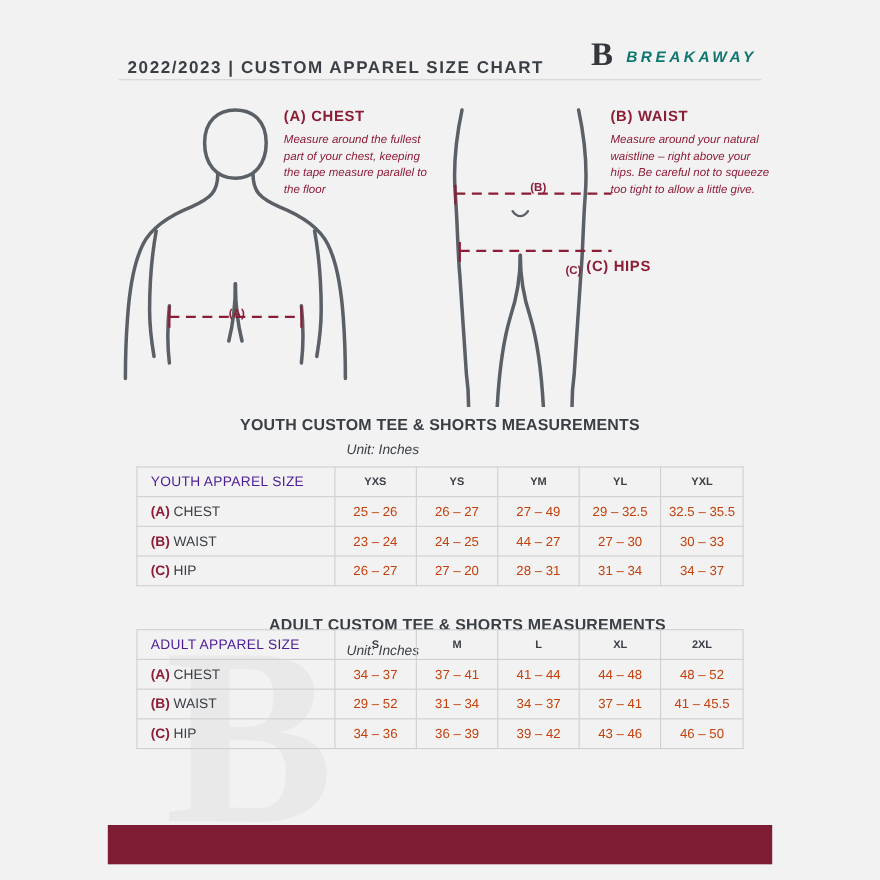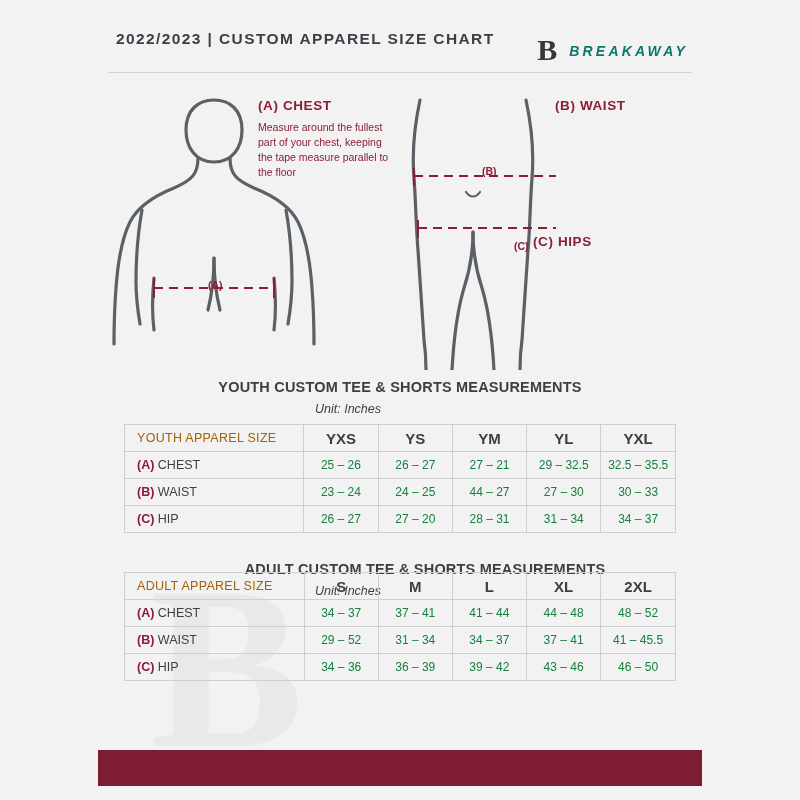--- a/index.html
+++ b/index.html
@@ -48,21 +48,21 @@
   .header {
     position: absolute;
     left: 0;
     top: 12px;
     width: 800px;
     height: 48px;
   }
   .header-title {
     position: absolute;
     left: 116px;
-    top: 4px;
+    top: 27px;
     font-size: 15.5px;
     font-weight: bold;
     letter-spacing: 1.4px;
     color: #3a3f45;
   }
   .brand-wrap {
     position: absolute;
     right: 112px;
     top: 10px;
     display: flex;
@@ -111,20 +111,21 @@
   }
   .note-title {
     font-size: 13.5px;
     font-weight: bold;
     letter-spacing: 0.6px;
     margin-bottom: 7px;
     color: #8c1d36;
   }
   .note-body {
     font-size: 10.5px;
+    font-style: italic;
     line-height: 15px;
     color: #8c1d36;
   }
   .note-chest { left: 150px; top: 16px; width: 140px; }
   .note-waist { left: 447px; top: 16px; width: 146px; }
   .note-hips  { left: 425px; top: 152px; width: 146px; }
 
   .diag-label {
     position: absolute;
     font-size: 10.5px;
@@ -159,47 +160,47 @@
     font-size: 12px;
     color: #3a3f45;
   }
   table.sizes td, table.sizes th {
     border: 1px solid #cfcfcf;
     height: 26px;
     padding: 0;
     font-weight: normal;
   }
   table.sizes th.col-head {
-    font-size: 15px;
+    font-size: 10px;
     font-weight: bold;
     text-align: center;
     color: #3a3f45;
   }
   table.sizes th.row-label-head {
     text-align: left;
     padding-left: 12px;
     font-size: 12.5px;
     font-weight: normal;
     letter-spacing: 0.3px;
-    color: #a16207;
+    color: #4c1d95;
   }
   table.sizes td.row-label {
     text-align: left;
     padding-left: 12px;
     font-size: 12.5px;
     color: #3a3f45;
   }
   table.sizes td.row-label .tag {
     color: #8c1d36;
     font-weight: bold;
   }
   table.sizes td.val {
     text-align: center;
     font-size: 12px;
-    color: #15803d;
+    color: #c2410c;
   }
   .c-label { width: 172px; }
   .c-val { width: 76px; }
 
   .footer-bar {
     position: absolute;
     left: 98px;
     top: 736px;
     width: 604px;
     height: 36px;
@@ -286,20 +287,21 @@
       <div class="diag-label" style="left:100px; top:197px;">(A)</div>
       <div class="diag-label" style="left:374px; top:83px;">(B)</div>
       <div class="diag-label" style="left:406px; top:158px;">(C)</div>
 
       <div class="note note-chest">
         <div class="note-title">(A) CHEST</div>
         <div class="note-body">Measure around the fullest part of your chest, keeping the tape measure parallel to the floor</div>
       </div>
       <div class="note note-waist">
         <div class="note-title">(B) WAIST</div>
+        <div class="note-body">Measure around your natural waistline – right above your hips. Be careful not to squeeze too tight to allow a little give.</div>
       </div>
       <div class="note note-hips">
         <div class="note-title">(C) HIPS</div>
       </div>
     </div>
 
     <div class="section-title" style="top:365px;">YOUTH CUSTOM TEE &amp; SHORTS MEASUREMENTS</div>
     <div class="section-unit" style="top:388px;">Unit: Inches</div>
     <table class="sizes" id="youth-table" style="top:410px;">
       <thead>
@@ -310,21 +312,21 @@
             <th class="col-head c-val">YM</th>
             <th class="col-head c-val">YL</th>
             <th class="col-head c-val">YXL</th>
           </tr>
       </thead>
       <tbody>
           <tr>
             <td class="row-label c-label"><span class="tag">(A)</span> CHEST</td>
             <td class="val c-val">25 – 26</td>
             <td class="val c-val">26 – 27</td>
-            <td class="val c-val">27 – 21</td>
+            <td class="val c-val">27 – 49</td>
             <td class="val c-val">29 – 32.5</td>
             <td class="val c-val">32.5 – 35.5</td>
           </tr>
           <tr>
             <td class="row-label c-label"><span class="tag">(B)</span> WAIST</td>
             <td class="val c-val">23 – 24</td>
             <td class="val c-val">24 – 25</td>
             <td class="val c-val">44 – 27</td>
             <td class="val c-val">27 – 30</td>
             <td class="val c-val">30 – 33</td>

